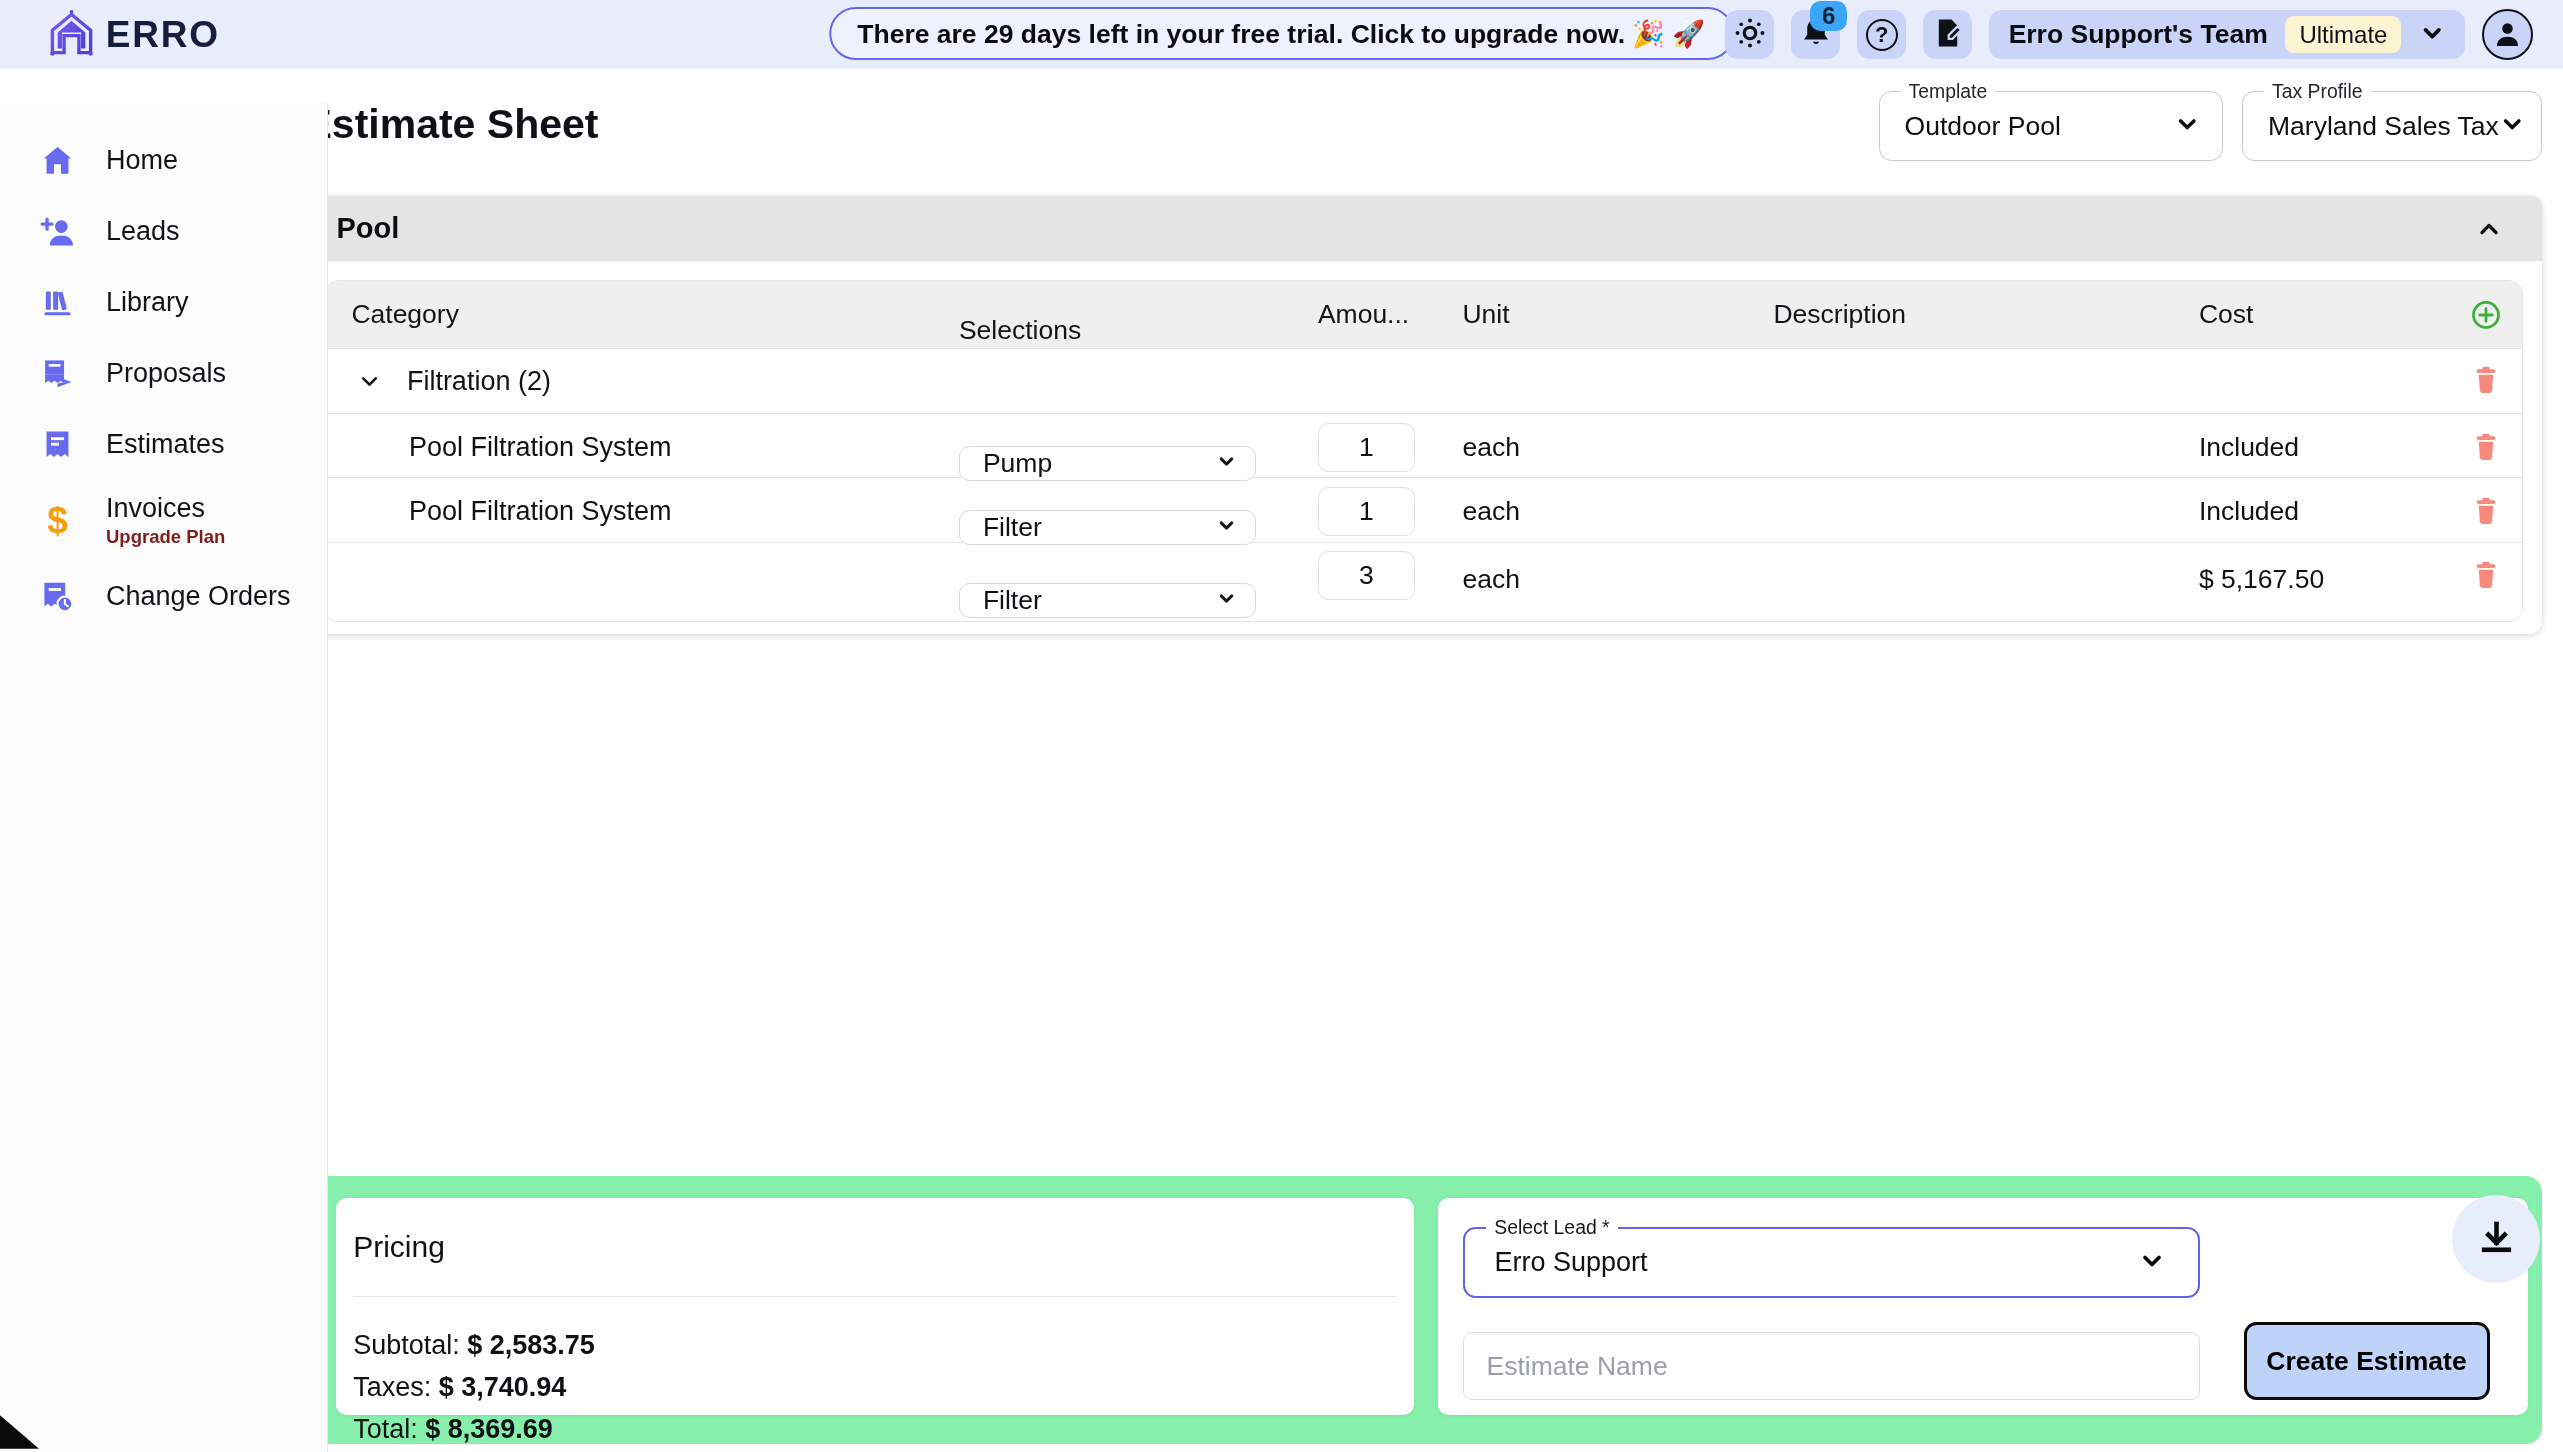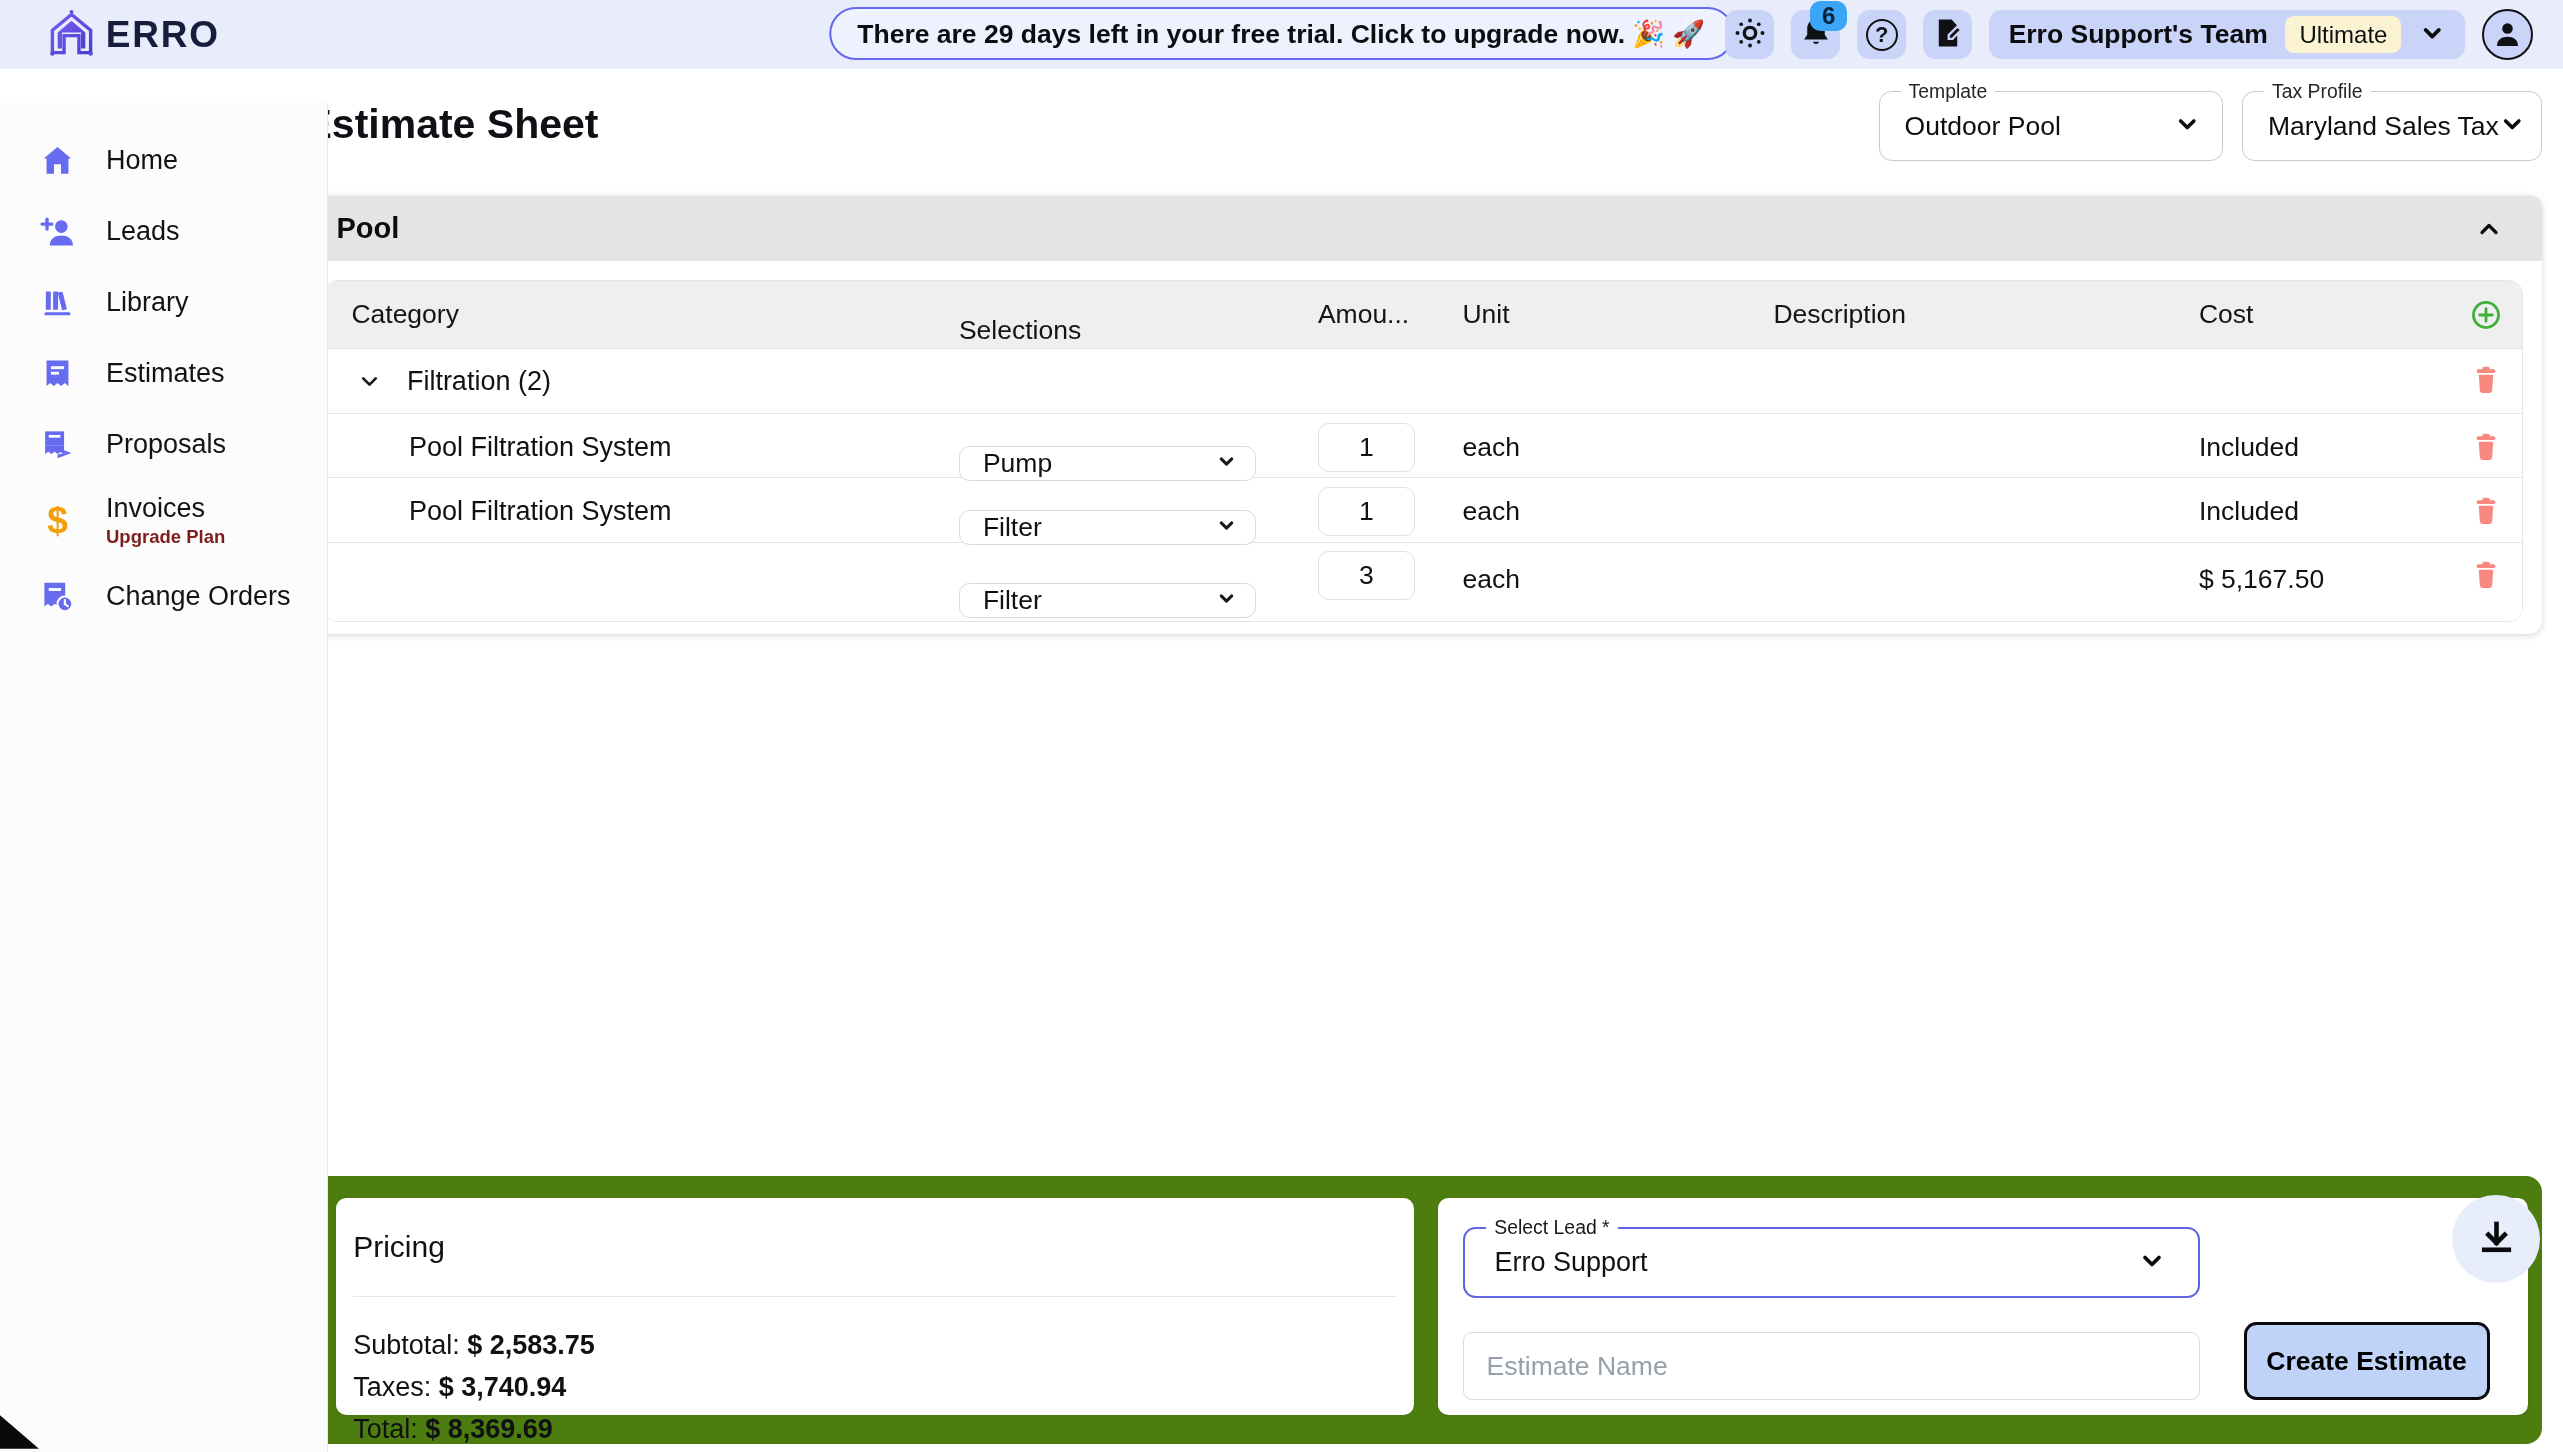--- a/index.html
+++ b/index.html
@@ -71,21 +71,21 @@
   .c-act { display:flex; align-items:center; justify-content:center; }
   .row-select { width:297px; height:35px; border:1.8px solid #d9d9db; border-radius:10.6px; background:#fff;
     display:flex; align-items:center; justify-content:space-between; padding:0 17.7px 0 23px;
     font-size:26.5px; cursor:pointer; }
   .amt-box { width:97px; height:49px; border:1.8px solid #e0e0e1; border-radius:10.6px; background:#fff;
     display:flex; align-items:center; justify-content:center; font-size:26.5px; cursor:text; }
   .icon-plain { background:none; border:none; cursor:pointer; display:flex; align-items:center; justify-content:center; }
 
   
   .spacer { height:542px; }
-  .bottom-panel { margin:0 21px 0 18.5px; height:268px; background:#4d7c0f; border-radius:16px;
+  .bottom-panel { margin:0 21px 0 18.5px; height:268px; background:#86efac; border-radius:16px;
     display:flex; gap:24px; padding:22px 14px 29px 31px; }
   .card { background:#fff; border-radius:10.6px; box-shadow:0 0.9px 3.5px rgba(0,0,0,.07); }
   .pricing-card { width:1078px; padding:32px 17.7px 0 17.7px; }
   .pricing-title { font-size:30px; font-weight:500; color:#101114; }
   .pricing-divider { border-top:1.8px solid #e8e8e9; margin-top:32px; }
   .pricing-lines { margin-top:26.5px; }
   .pricing-line { font-size:27px; line-height:42px; color:#101114; }
   .pricing-line b { font-weight:700; }
   .lead-card { flex:1; position:relative; padding:29px 35px 0 25px; }
   .notch { position:absolute; top:-3.5px; right:-12.4px; width:88px; height:88px; border-radius:50%;
@@ -216,37 +216,37 @@
           <rect x="9" y="4.5" width="3.4" height="12.5" rx="0.6"></rect>
           <rect x="13.6" y="4.7" width="3.4" height="12.5" rx="0.6" transform="rotate(-14 15.3 11)"></rect>
           <rect x="3" y="18.6" width="18" height="2.2" rx="1.1"></rect>
         </svg>
       </span>
       <span class="nav-label">Library</span>
     </div>
     <div class="nav-item">
       <span class="nav-icon">
         <svg width="35" height="35" viewBox="0 0 24 24" fill="#666bf0">
-          <path d="M4.5 3h15v17.5l-2.5-2-2.5 2-2.5-2-2.5 2-2.5-2-2.5 2z"></path>
-          <rect x="7.5" y="7" width="9" height="2" fill="#fcfcfd"></rect>
-          <rect x="7.5" y="10.8" width="5.5" height="2" fill="#fcfcfd"></rect>
-        </svg>
-      </span>
-      <span class="nav-label">Estimates</span>
-    </div>
-    <div class="nav-item">
-      <span class="nav-icon">
-        <svg width="35" height="35" viewBox="0 0 24 24" fill="#666bf0">
           <path d="M3.5 3h13v9.5h-13z"></path>
           <rect x="6" y="5.5" width="8" height="1.8" fill="#fcfcfd"></rect>
           <path d="M3.5 12.5h13v6l-2.2-1.6-2.1 1.6-2.2-1.6-2.2 1.6-2.1-1.6-2.2 1.6z"></path>
           <path d="M12 21.5l9.5-3.6-9.5-3.6v2.6l5 1-5 1z"></path>
         </svg>
       </span>
       <span class="nav-label">Proposals</span>
+    </div>
+    <div class="nav-item">
+      <span class="nav-icon">
+        <svg width="35" height="35" viewBox="0 0 24 24" fill="#666bf0">
+          <path d="M4.5 3h15v17.5l-2.5-2-2.5 2-2.5-2-2.5 2-2.5-2-2.5 2z"></path>
+          <rect x="7.5" y="7" width="9" height="2" fill="#fcfcfd"></rect>
+          <rect x="7.5" y="10.8" width="5.5" height="2" fill="#fcfcfd"></rect>
+        </svg>
+      </span>
+      <span class="nav-label">Estimates</span>
     </div>
     <div class="nav-item tall">
       <span class="nav-icon">
         <span class="dollar-glyph">$</span>
       </span>
       <span>
         <span class="nav-label" style="display:block;">Invoices</span>
         <span class="nav-sub" style="display:block;">Upgrade Plan</span>
       </span>
     </div>

